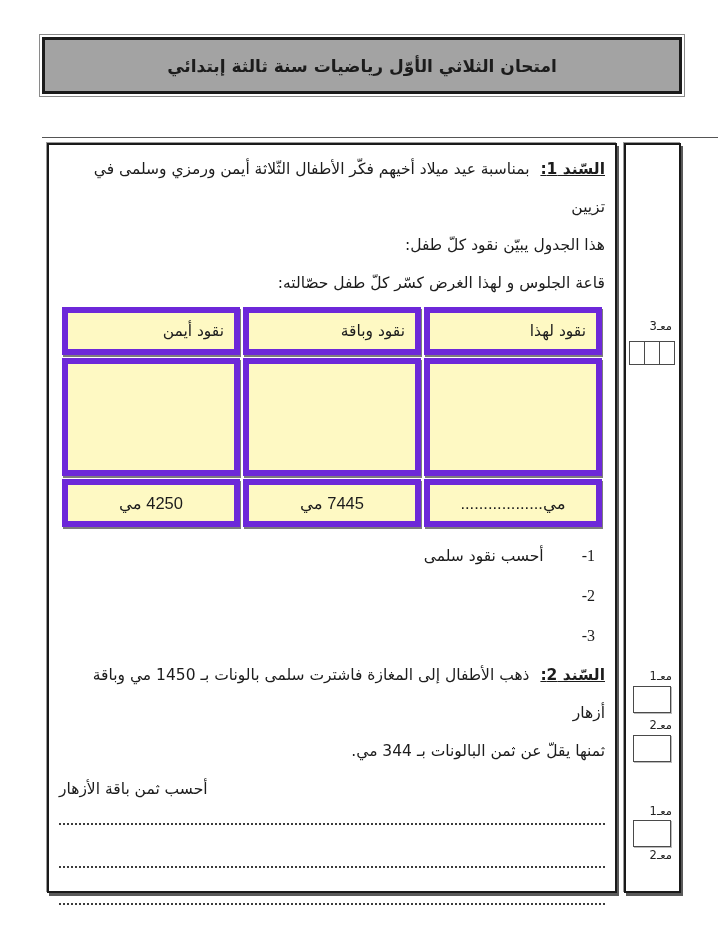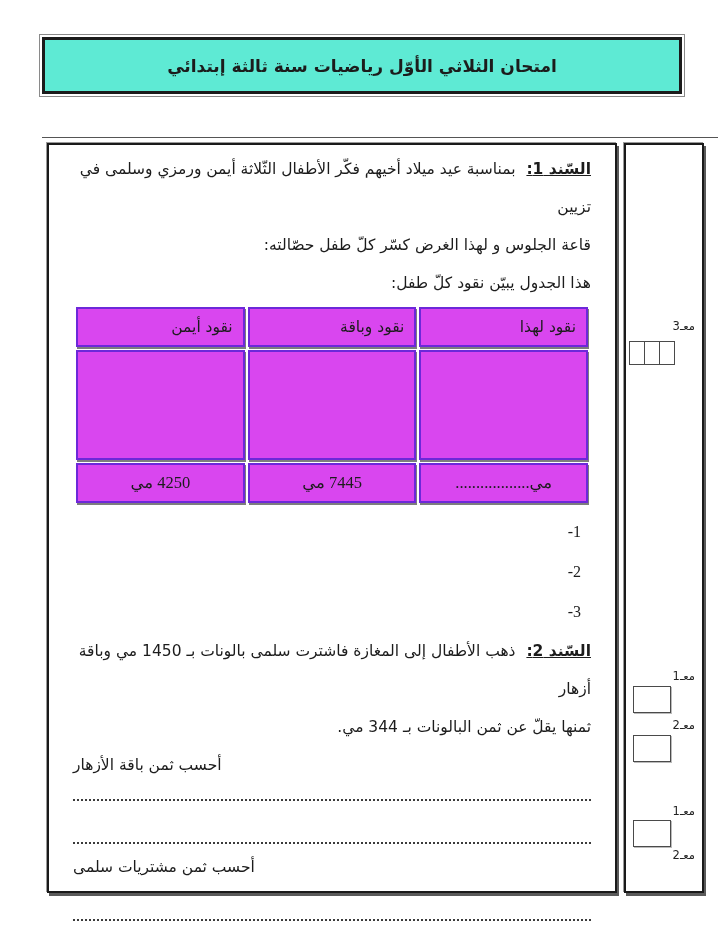--- a/index.html
+++ b/index.html
@@ -3,72 +3,72 @@
 <meta charset="utf-8">
 <style>
   html,body{margin:0;padding:0;background:#fff;}
   .page{
     position:relative; width:724px; height:937px; background:#fff;
     font-family:"DejaVu Sans", sans-serif; color:#1c1c1c; overflow:hidden;
   }
   
   .title-box{
     position:absolute; left:42px; top:37px; width:640px; height:57px;
-    box-sizing:border-box; border:3px solid #1b1b1b; background:#5eead4;
+    box-sizing:border-box; border:3px solid #1b1b1b; background:#a3a3a3;
     outline:1px solid #8a8a8a; outline-offset:2px;
     display:flex; align-items:center; justify-content:center;
   }
   .title-box .title{ font-size:17px; font-weight:bold; letter-spacing:.2px; }
   
   .top-rule{
     position:absolute; left:42px; top:137px; width:676px; height:0;
     border-top:1.5px solid #555;
   }
   
   .content-box{
     position:absolute; left:47px; top:143px; width:570px; height:750px;
     box-sizing:border-box; background:#fff; direction:rtl;
     border:2px solid #1a1a1a; box-shadow:2px 3px 0 #5a5a5a, -1px -1px 0 #9a9a9a;
-    padding:0 24px; font-size:15.5px;
+    padding:0 10px; font-size:15.5px;
   }
   .para{ margin:0; line-height:38px; text-align:right; }
   .para.first{ padding-top:5px; }
   .ex-label{ font-weight:bold; text-decoration:underline; margin-left:6px; }
   
   .money-table{
     width:100%; border-collapse:separate; border-spacing:3px;
     margin-top:2px; table-layout:fixed;
   }
   .money-table td{
-    border:2px solid #6d28d9; background:#d946ef; box-shadow:1px 2px 0 #7d7d7d;
+    border:6px solid #6d28d9; background:#fef9c3; box-shadow:1px 2px 0 #7d7d7d;
     padding:0 10px;
   }
   .header-row td{ height:36px; text-align:right; }
   .draw-row td{ height:106px; }
   .value-row td{
     height:36px; text-align:center;
-    font-family:Liberation Serif, serif; font-size:16.5px;
+    font-family:Liberation Sans, sans-serif; font-size:16.5px;
   }
   
   .q-list{ margin-top:6px; }
   .q-item{ display:flex; line-height:40px; }
   .q-num{
     direction:ltr; unicode-bidi:isolate; margin-right:10px; margin-left:38px;
     font-family:"Liberation Serif", serif; font-size:16px;
   }
   
   .dots{ height:0; border-bottom:2px dotted #3b3b3b; }
   .dots.d1{ margin-top:15px; }
   .dots.d2{ margin-top:41px; }
   .dots.d3{ margin-top:35px; }
   .q-free{ line-height:38px; margin:0; text-align:left; }
   .q-free.small{ margin-top:6px; line-height:34px; }
   
   .margin-col{
-    position:absolute; left:624px; top:143px; width:80px; height:750px;
+    position:absolute; left:624px; top:143px; width:57px; height:750px;
     box-sizing:border-box; background:#fff;
     border:2px solid #1a1a1a; box-shadow:2px 3px 0 #5a5a5a, -1px -1px 0 #9a9a9a;
   }
   .m-label{
     position:absolute; right:7px; font-size:11.5px; direction:rtl;
     color:#222; line-height:14px;
   }
   .m-label.l-top{ top:174px; }
   .m-label.l-a1{ top:524px; }
   .m-label.l-a2{ top:573px; }
@@ -97,22 +97,22 @@
   </div>
 
   <div class="top-rule"></div>
 
   <div class="content-box">
 
     <p class="para first">
       <span class="ex-label">السّند 1:</span>
       <span>بمناسبة عيد ميلاد أخيهم فكّر الأطفال الثّلاثة أيمن ورمزي وسلمى في تزيين</span>
     </p>
+    <p class="para">هذا الجدول يبيّن نقود كلّ طفل:</p>
     <p class="para">قاعة الجلوس و لهذا الغرض كسّر كلّ طفل حصّالته:</p>
-    <p class="para">هذا الجدول يبيّن نقود كلّ طفل:</p>
 
     <table class="money-table">
       <tbody>
           <tr class="header-row">
         <td>نقود لهذا</td>
         <td>نقود وباقة</td>
         <td>نقود أيمن</td>
       </tr>
       <tr class="draw-row">
         <td></td>
@@ -123,40 +123,40 @@
         <td>مي..................</td>
         <td>7445 مي</td>
         <td>4250 مي</td>
       </tr>
     </tbody>
       </table>
 
     <div class="q-list">
       <div class="q-item">
         <span class="q-num">-1</span>
+        <span class="q-text">أحسب نقود سلمى</span>
       </div>
       <div class="q-item">
         <span class="q-num">-2</span>
       </div>
       <div class="q-item">
         <span class="q-num">-3</span>
       </div>
     </div>
 
     <p class="para">
       <span class="ex-label">السّند 2:</span>
       <span>ذهب الأطفال إلى المغازة فاشترت سلمى بالونات بـ 1450 مي وباقة أزهار</span>
     </p>
     <p class="para">ثمنها يقلّ عن ثمن البالونات بـ 344 مي.</p>
 
     <p class="q-free">أحسب ثمن باقة الأزهار</p>
     <div class="dots d1"></div>
     <div class="dots d2"></div>
 
-    <p class="q-free small">أحسب ثمن مشتريات سلمى</p>
     <div class="dots d3"></div>
 
   </div>
 
   <div class="margin-col">
     <div class="m-label l-top">معـ3</div>
     <div class="box-strip">
       <span class="sq"></span>
       <span class="sq"></span>
       <span class="sq"></span>

